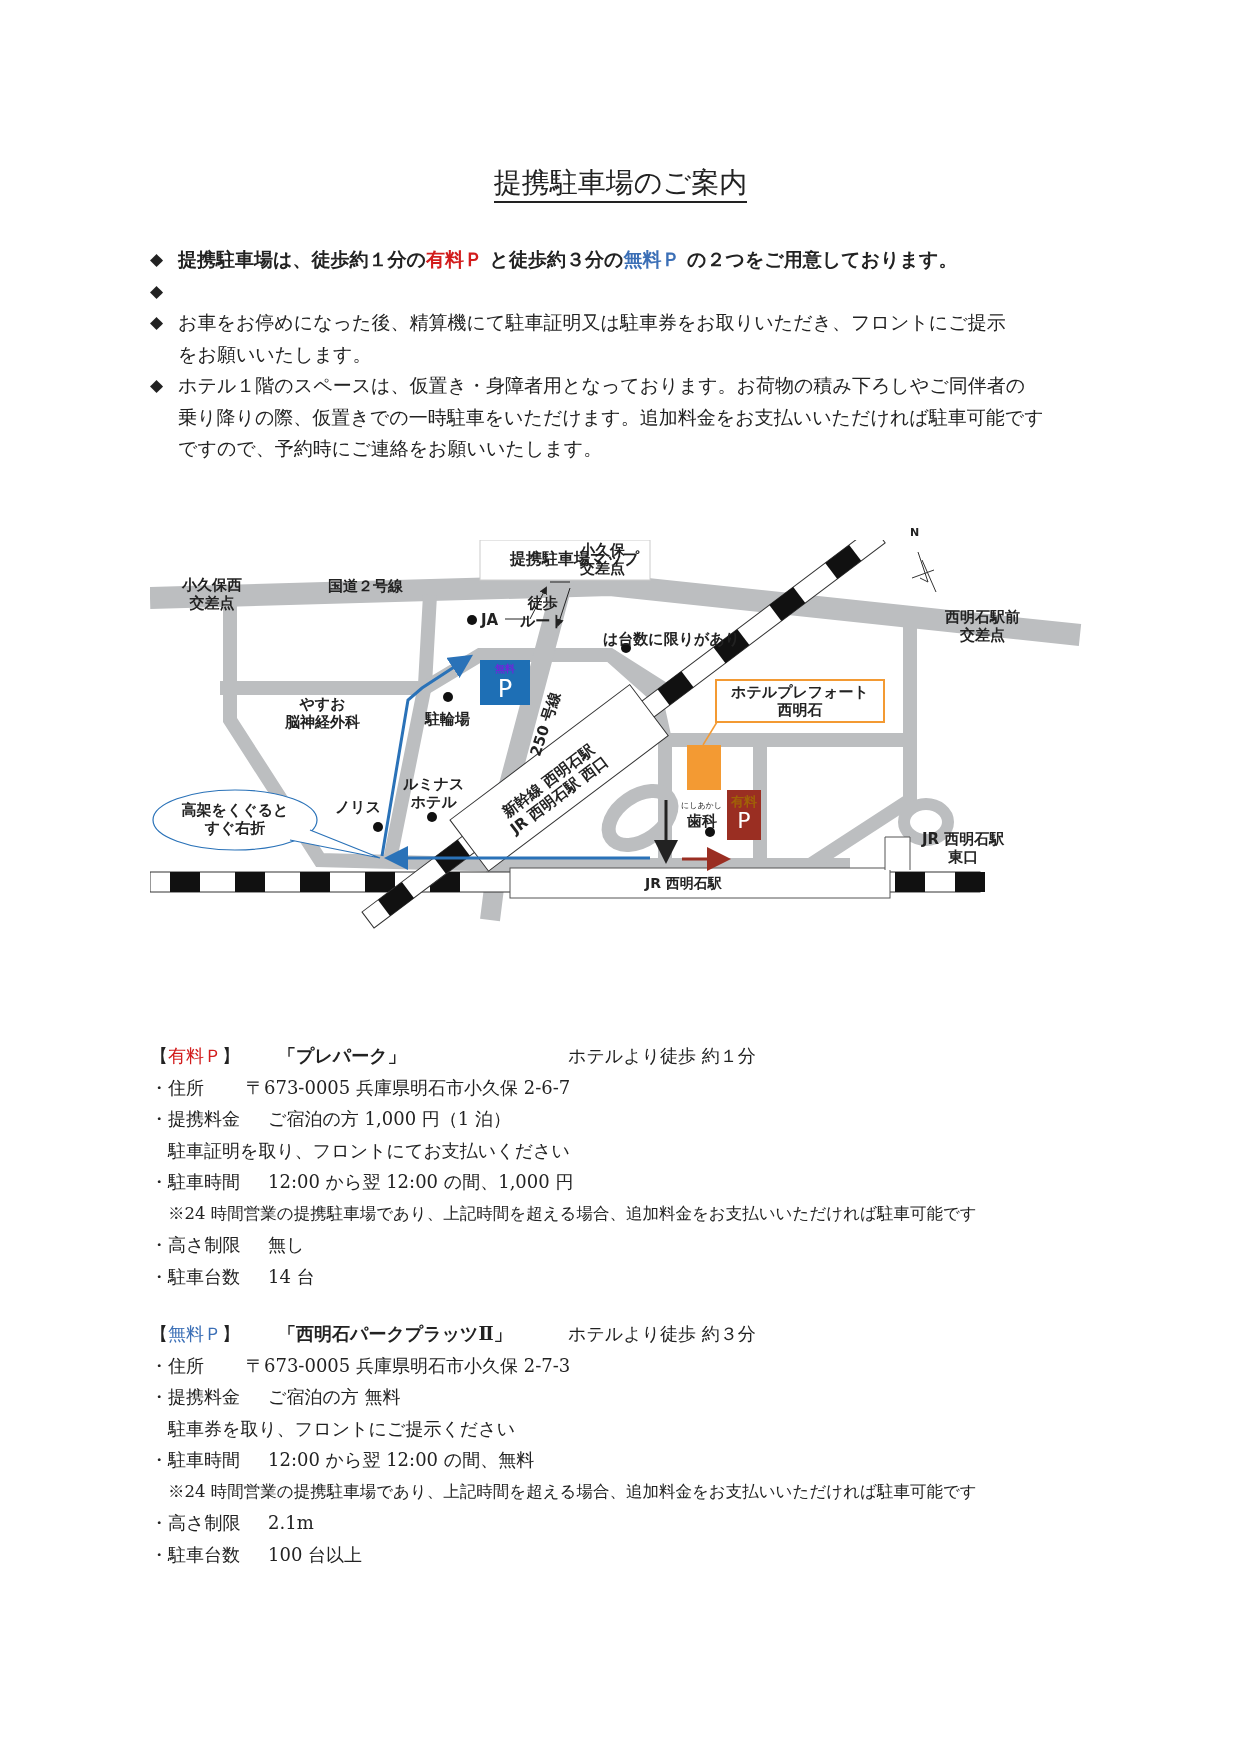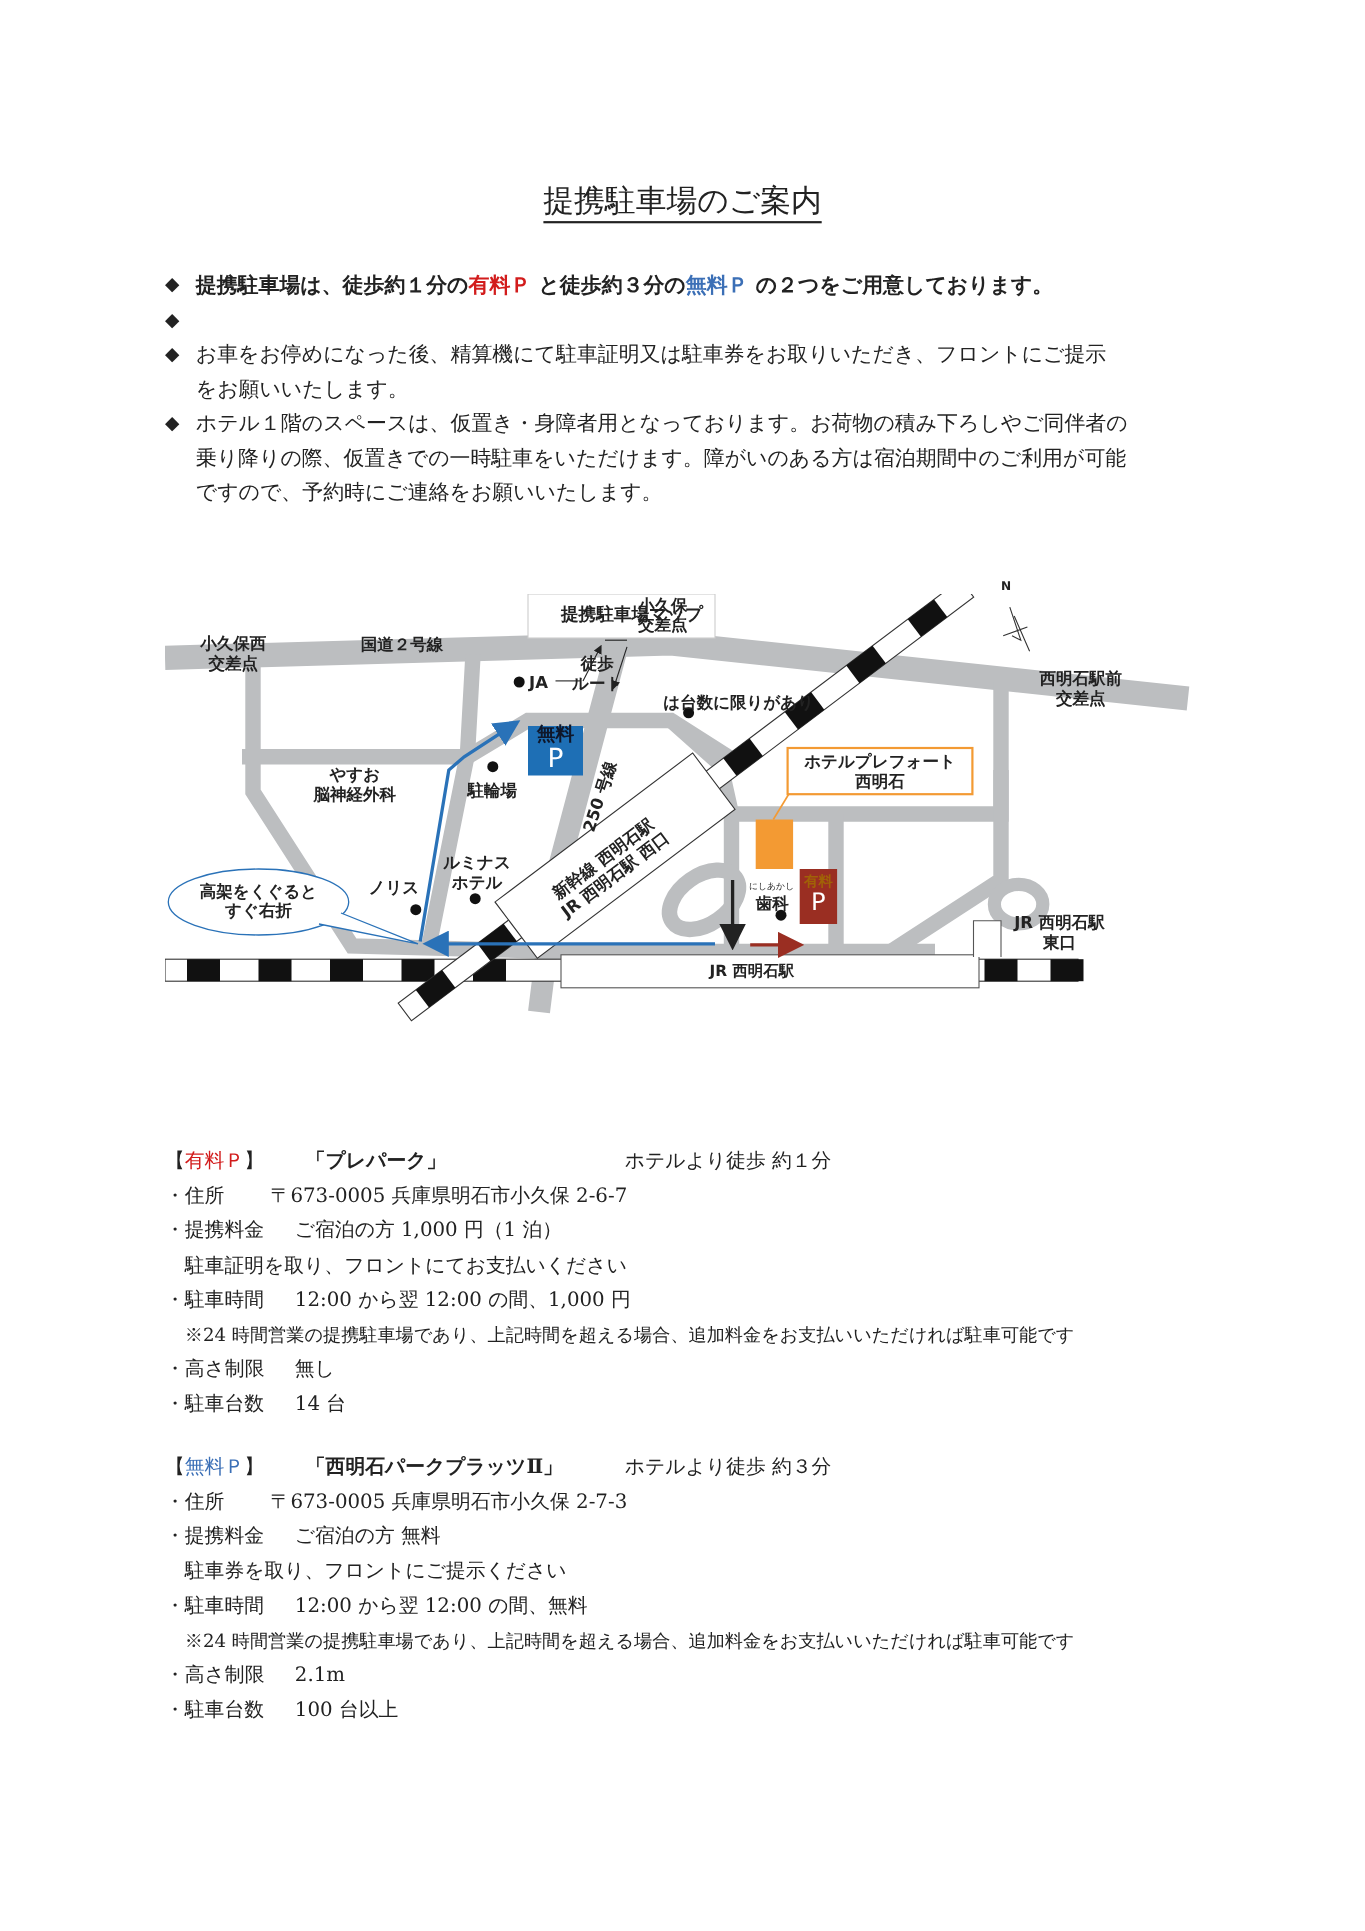--- a/index.html
+++ b/index.html
@@ -41,21 +41,21 @@
     <span class="dm">◆</span>
     <div>
         <div>お車をお停めになった後、精算機にて駐車証明又は駐車券をお取りいただき、フロントにご提示</div>
         <div>をお願いいたします。</div>
       </div>
   </div>
   <div class="b">
     <span class="dm">◆</span>
     <div>
         <div>ホテル１階のスペースは、仮置き・身障者用となっております。お荷物の積み下ろしやご同伴者の</div>
-        <div>乗り降りの際、仮置きでの一時駐車をいただけます。障がいのある方は宿泊期間中のご利用が可能</div>
+        <div>乗り降りの際、仮置きでの一時駐車をいただけます。追加料金をお支払いいただければ駐車可能です</div>
         <div>ですので、予約時にご連絡をお願いいたします。</div>
       </div>
   </div>
 </div>
 
 <div class="map">
   <svg width="950" height="500" viewBox="0 0 950 500">
     <defs>
       <marker id="ab" markerWidth="8" markerHeight="8" refX="6" refY="4" orient="auto">
           <path d="M0,0 L8,4 L0,8 z" fill="#2a72b8"></path>
@@ -148,21 +148,21 @@
   <div class="ml" style="left:370px;top:54px;white-space:pre;">徒歩
 ルート</div>
   <div class="ml" style="left:331px;top:71px;">JA</div>
   <div class="ml" style="left:453px;top:90px;">は台数に限りがあり</div>
   <div class="ml" style="left:795px;top:68px;white-space:pre;">西明石駅前
 交差点</div>
   <div class="ml" style="left:362px;top:175px;transform:rotate(-72deg);">250 号線</div>
   <div class="ml" style="left:135px;top:155px;white-space:pre;">やすお
 脳神経外科</div>
   <div class="ml" style="left:275px;top:170px;">駐輪場</div>
-  <div class="ml" style="left:330px;top:121px;width:50px;color:#0f172a;font-size:17px;line-height:15px;">無料</div>
+  <div class="ml" style="left:330px;top:121px;width:50px;color:#6d28d9;font-size:10px;line-height:15px;">無料</div>
   <div class="ml" style="left:330px;top:135px;width:50px;color:#fff;font-size:24px;line-height:28px;font-weight:normal;">P</div>
   <div class="ml" style="left:566px;top:143px;width:168px;white-space:pre;">ホテルプレフォート
 西明石</div>
   <div class="ml" style="left:345px;top:230px;white-space:pre;transform:rotate(-37deg);">新幹線 西明石駅
 JR 西明石駅 西口</div>
   <div class="ml" style="left:253px;top:235px;white-space:pre;">ルミナス
 ホテル</div>
   <div class="ml" style="left:185px;top:258px;">ノリス</div>
   <div class="ml" style="left:20px;top:261px;width:130px;white-space:pre;">高架をくぐると
 すぐ右折</div>

